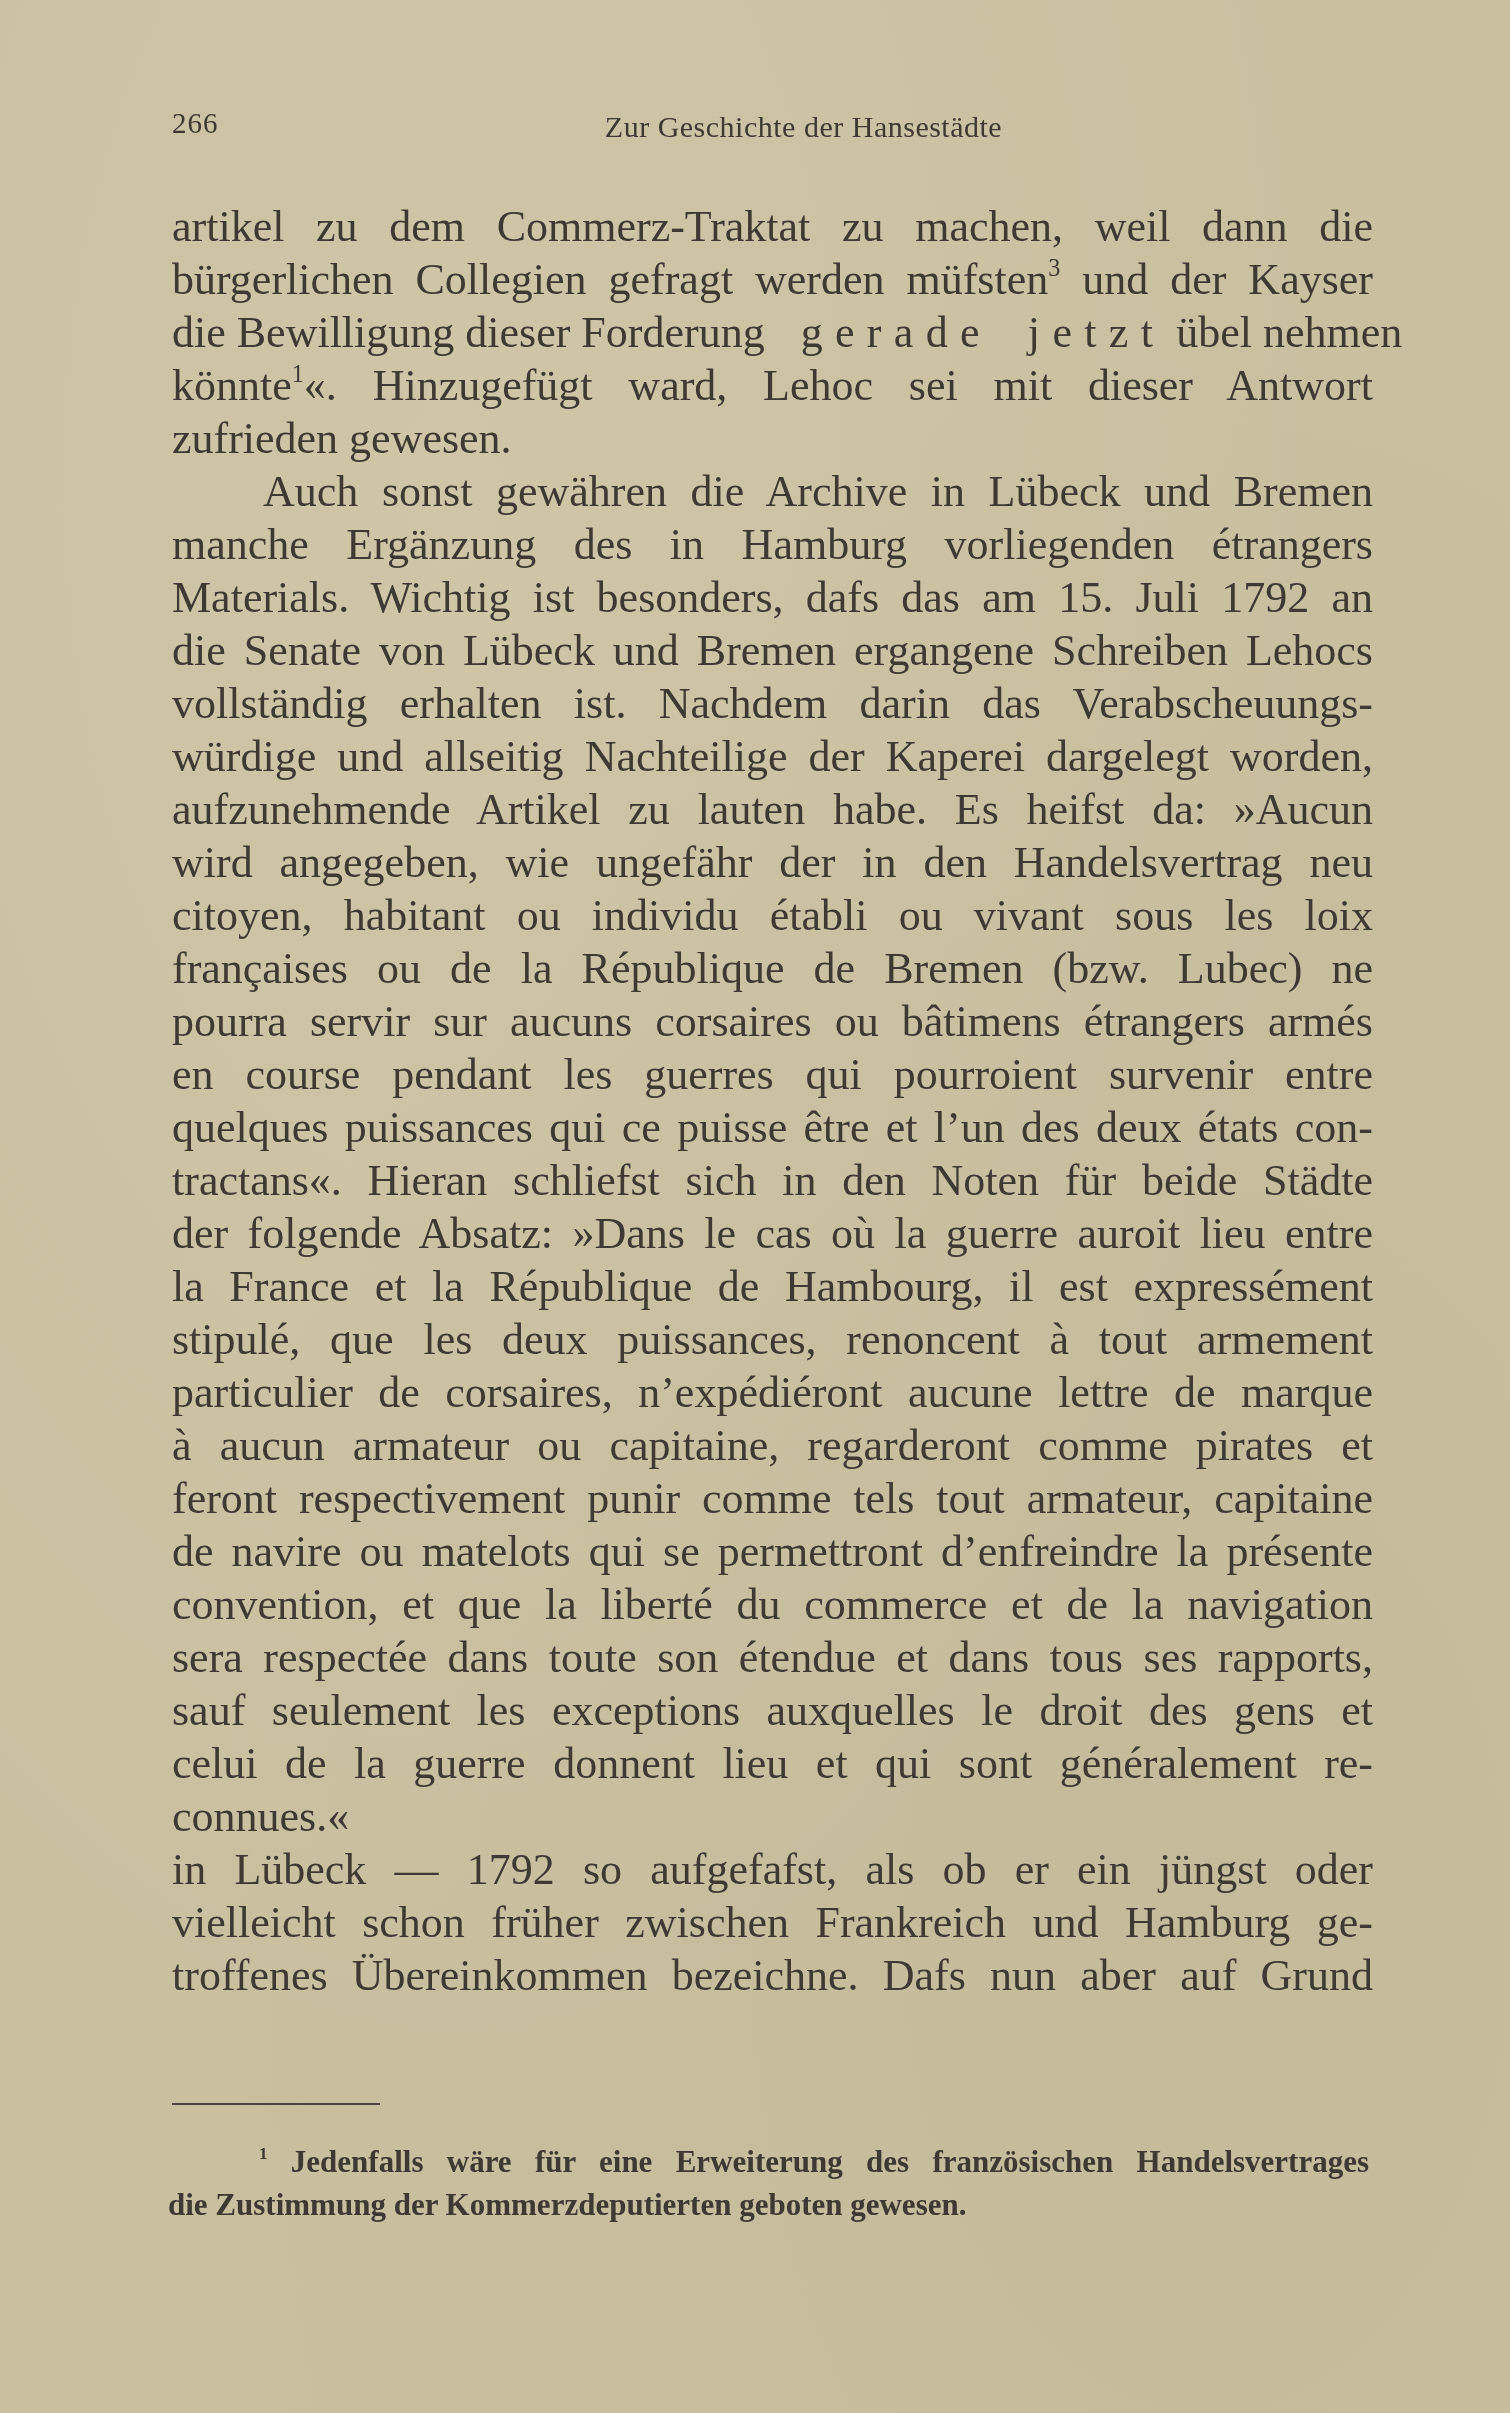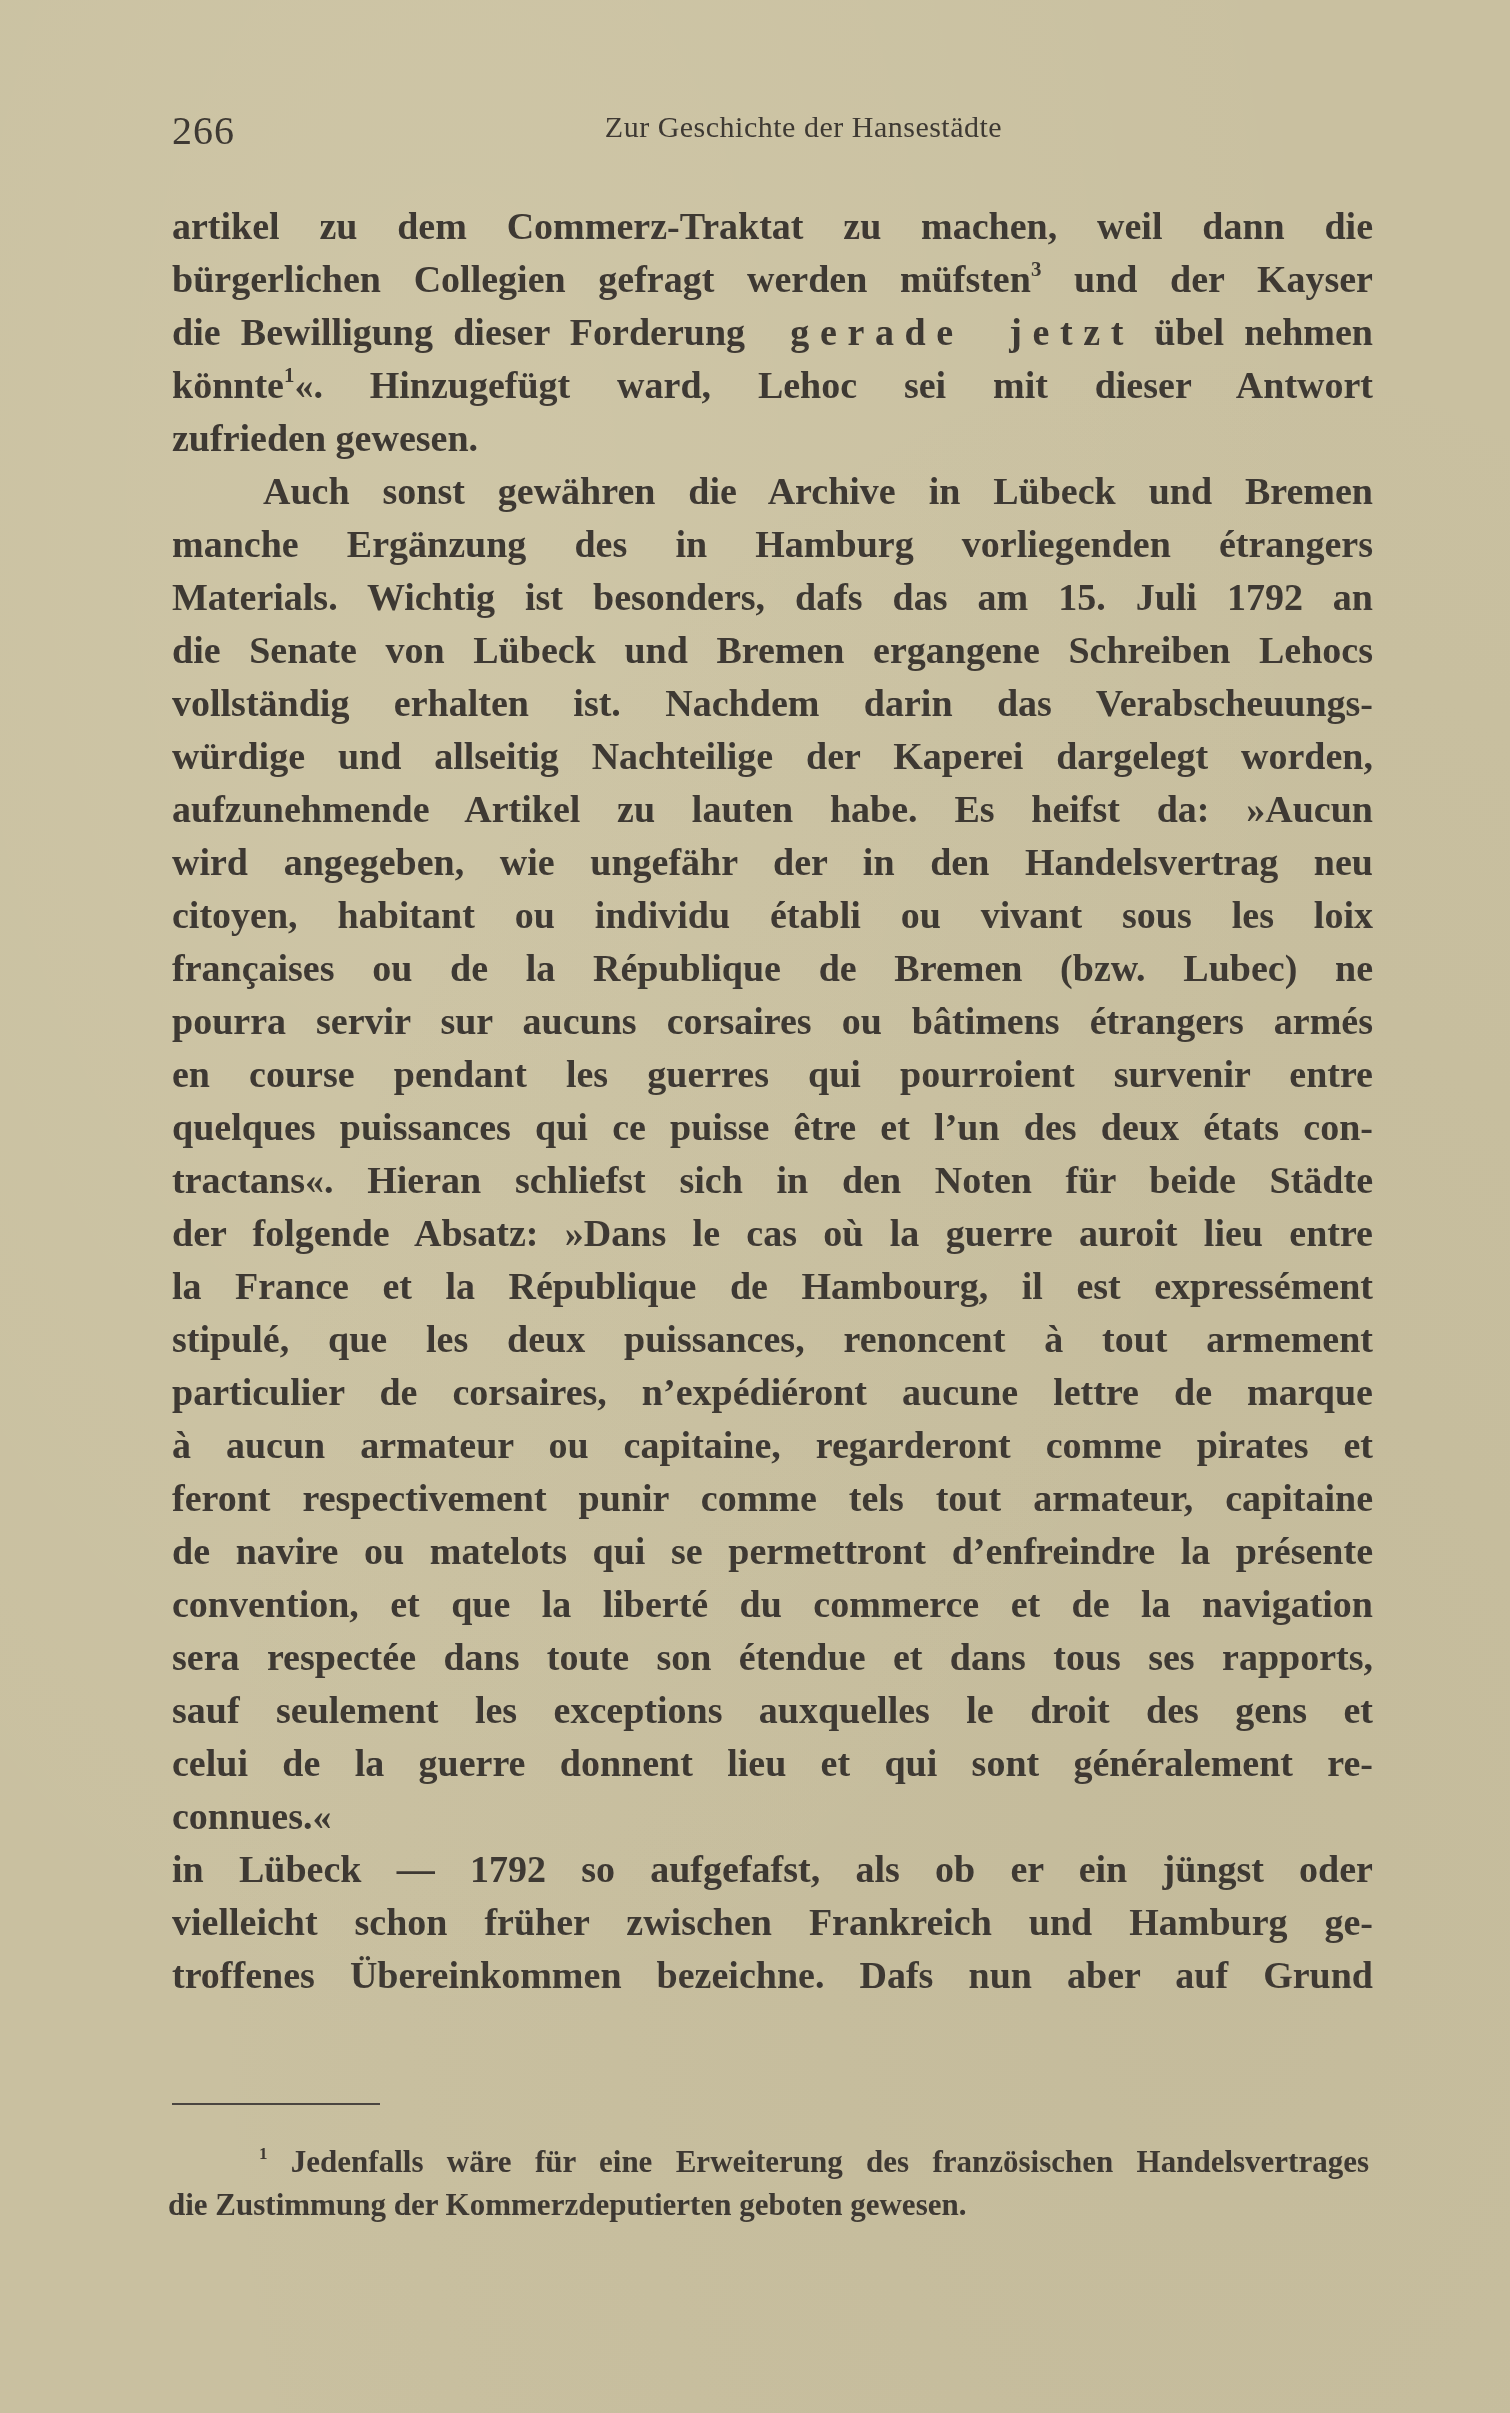--- a/index.html
+++ b/index.html
@@ -22,46 +22,45 @@
       #c9c0a0;
   }
   .header {
     position: absolute;
     left: 172px; top: 107px;
     width: 1201px; height: 42px;
   }
   .page-number {
     position: absolute;
     left: 0; top: 0;
-    font-size: 40px;
+    font-size: 29px;
     letter-spacing: 1px;
   }
   .running-head {
     position: absolute;
     left: 0; right: 0; top: 3.1px;
     text-align: center;
     font-size: 30px;
     letter-spacing: 0.5px;
     padding-left: 62px;
     font-family: Liberation Serif, serif;
   }
   .body-text {
     position: absolute;
     left: 172px; top: 200px;
     width: 1201px;
   }
   .line {
     display: block;
     height: 53px;
     line-height: 53px;
-    font-size: 38px;
+    font-size: 44px;
     white-space: nowrap;
     text-align: justify;
     text-align-last: justify;
-    font-weight: bold;
   }
   .line.last { text-align-last: left; }
   .line.indent { padding-left: 91px; }
   .spaced { letter-spacing: 0.28em; margin-left: 25px; }
   sup { font-size: 0.55em; vertical-align: 0.75em; line-height: 0; }
   .footnote-rule {
     position: absolute;
     left: 172px; top: 2103px;
     width: 208px; height: 2.1px;
     background: #4a4540;

